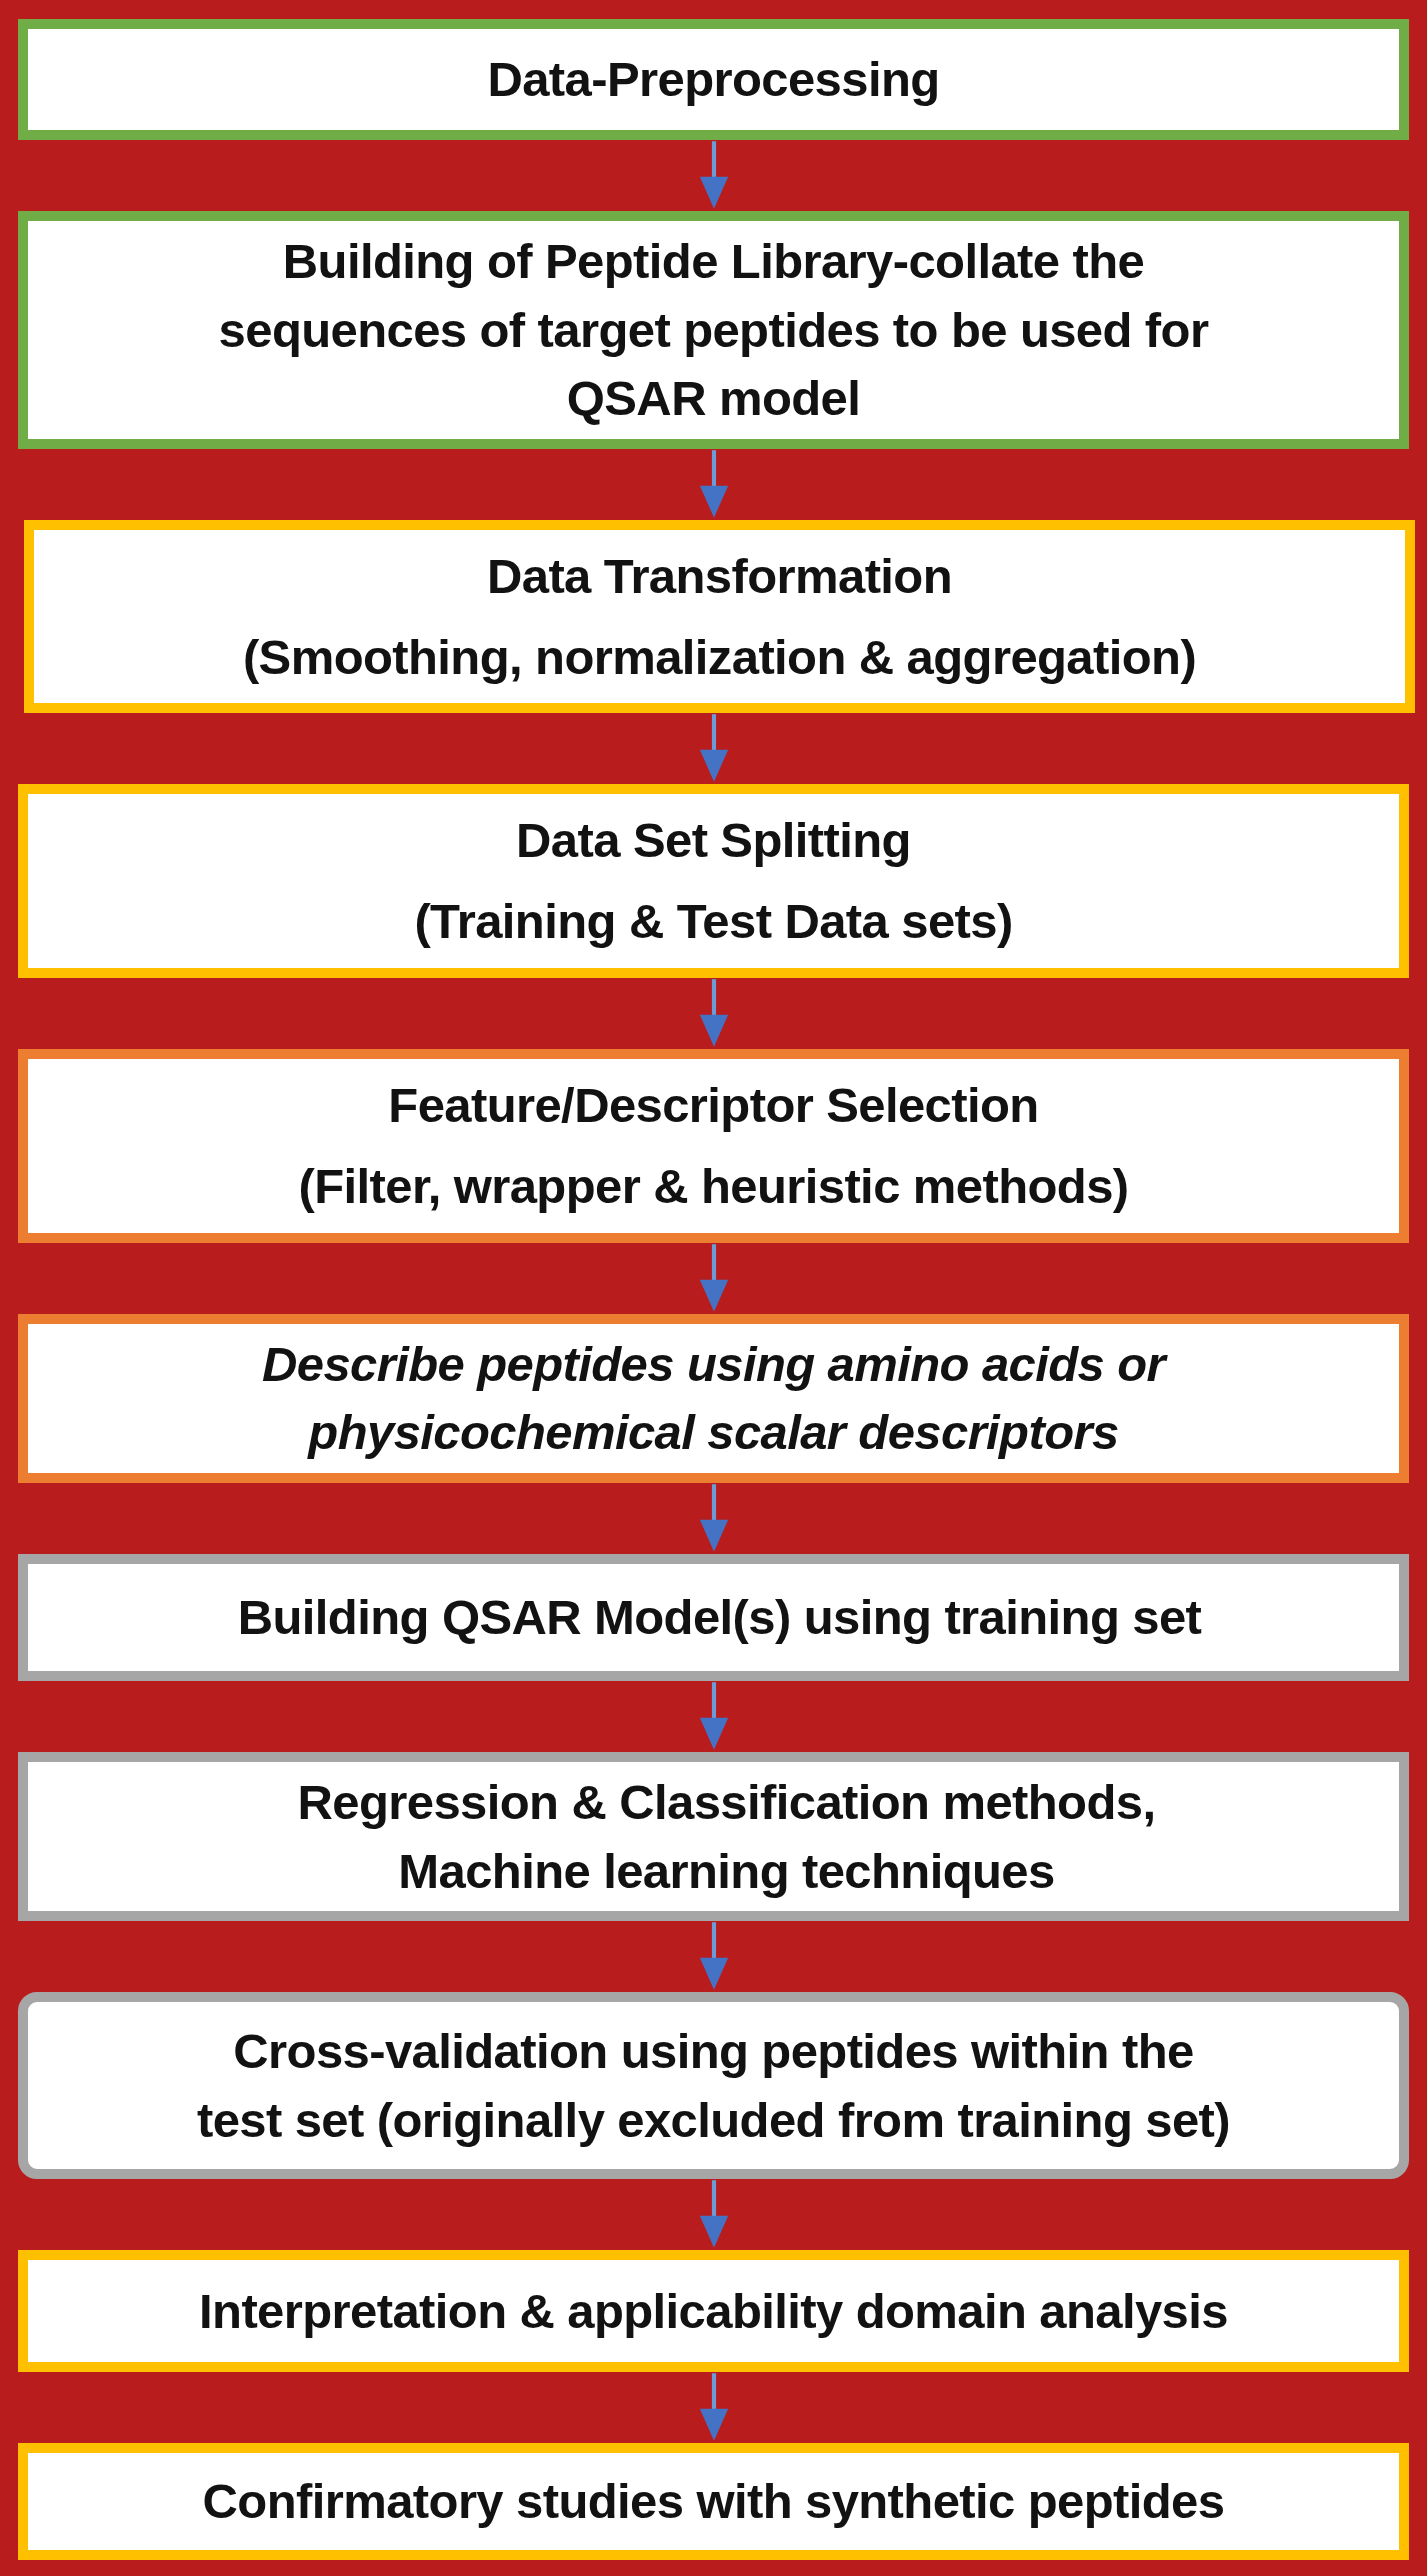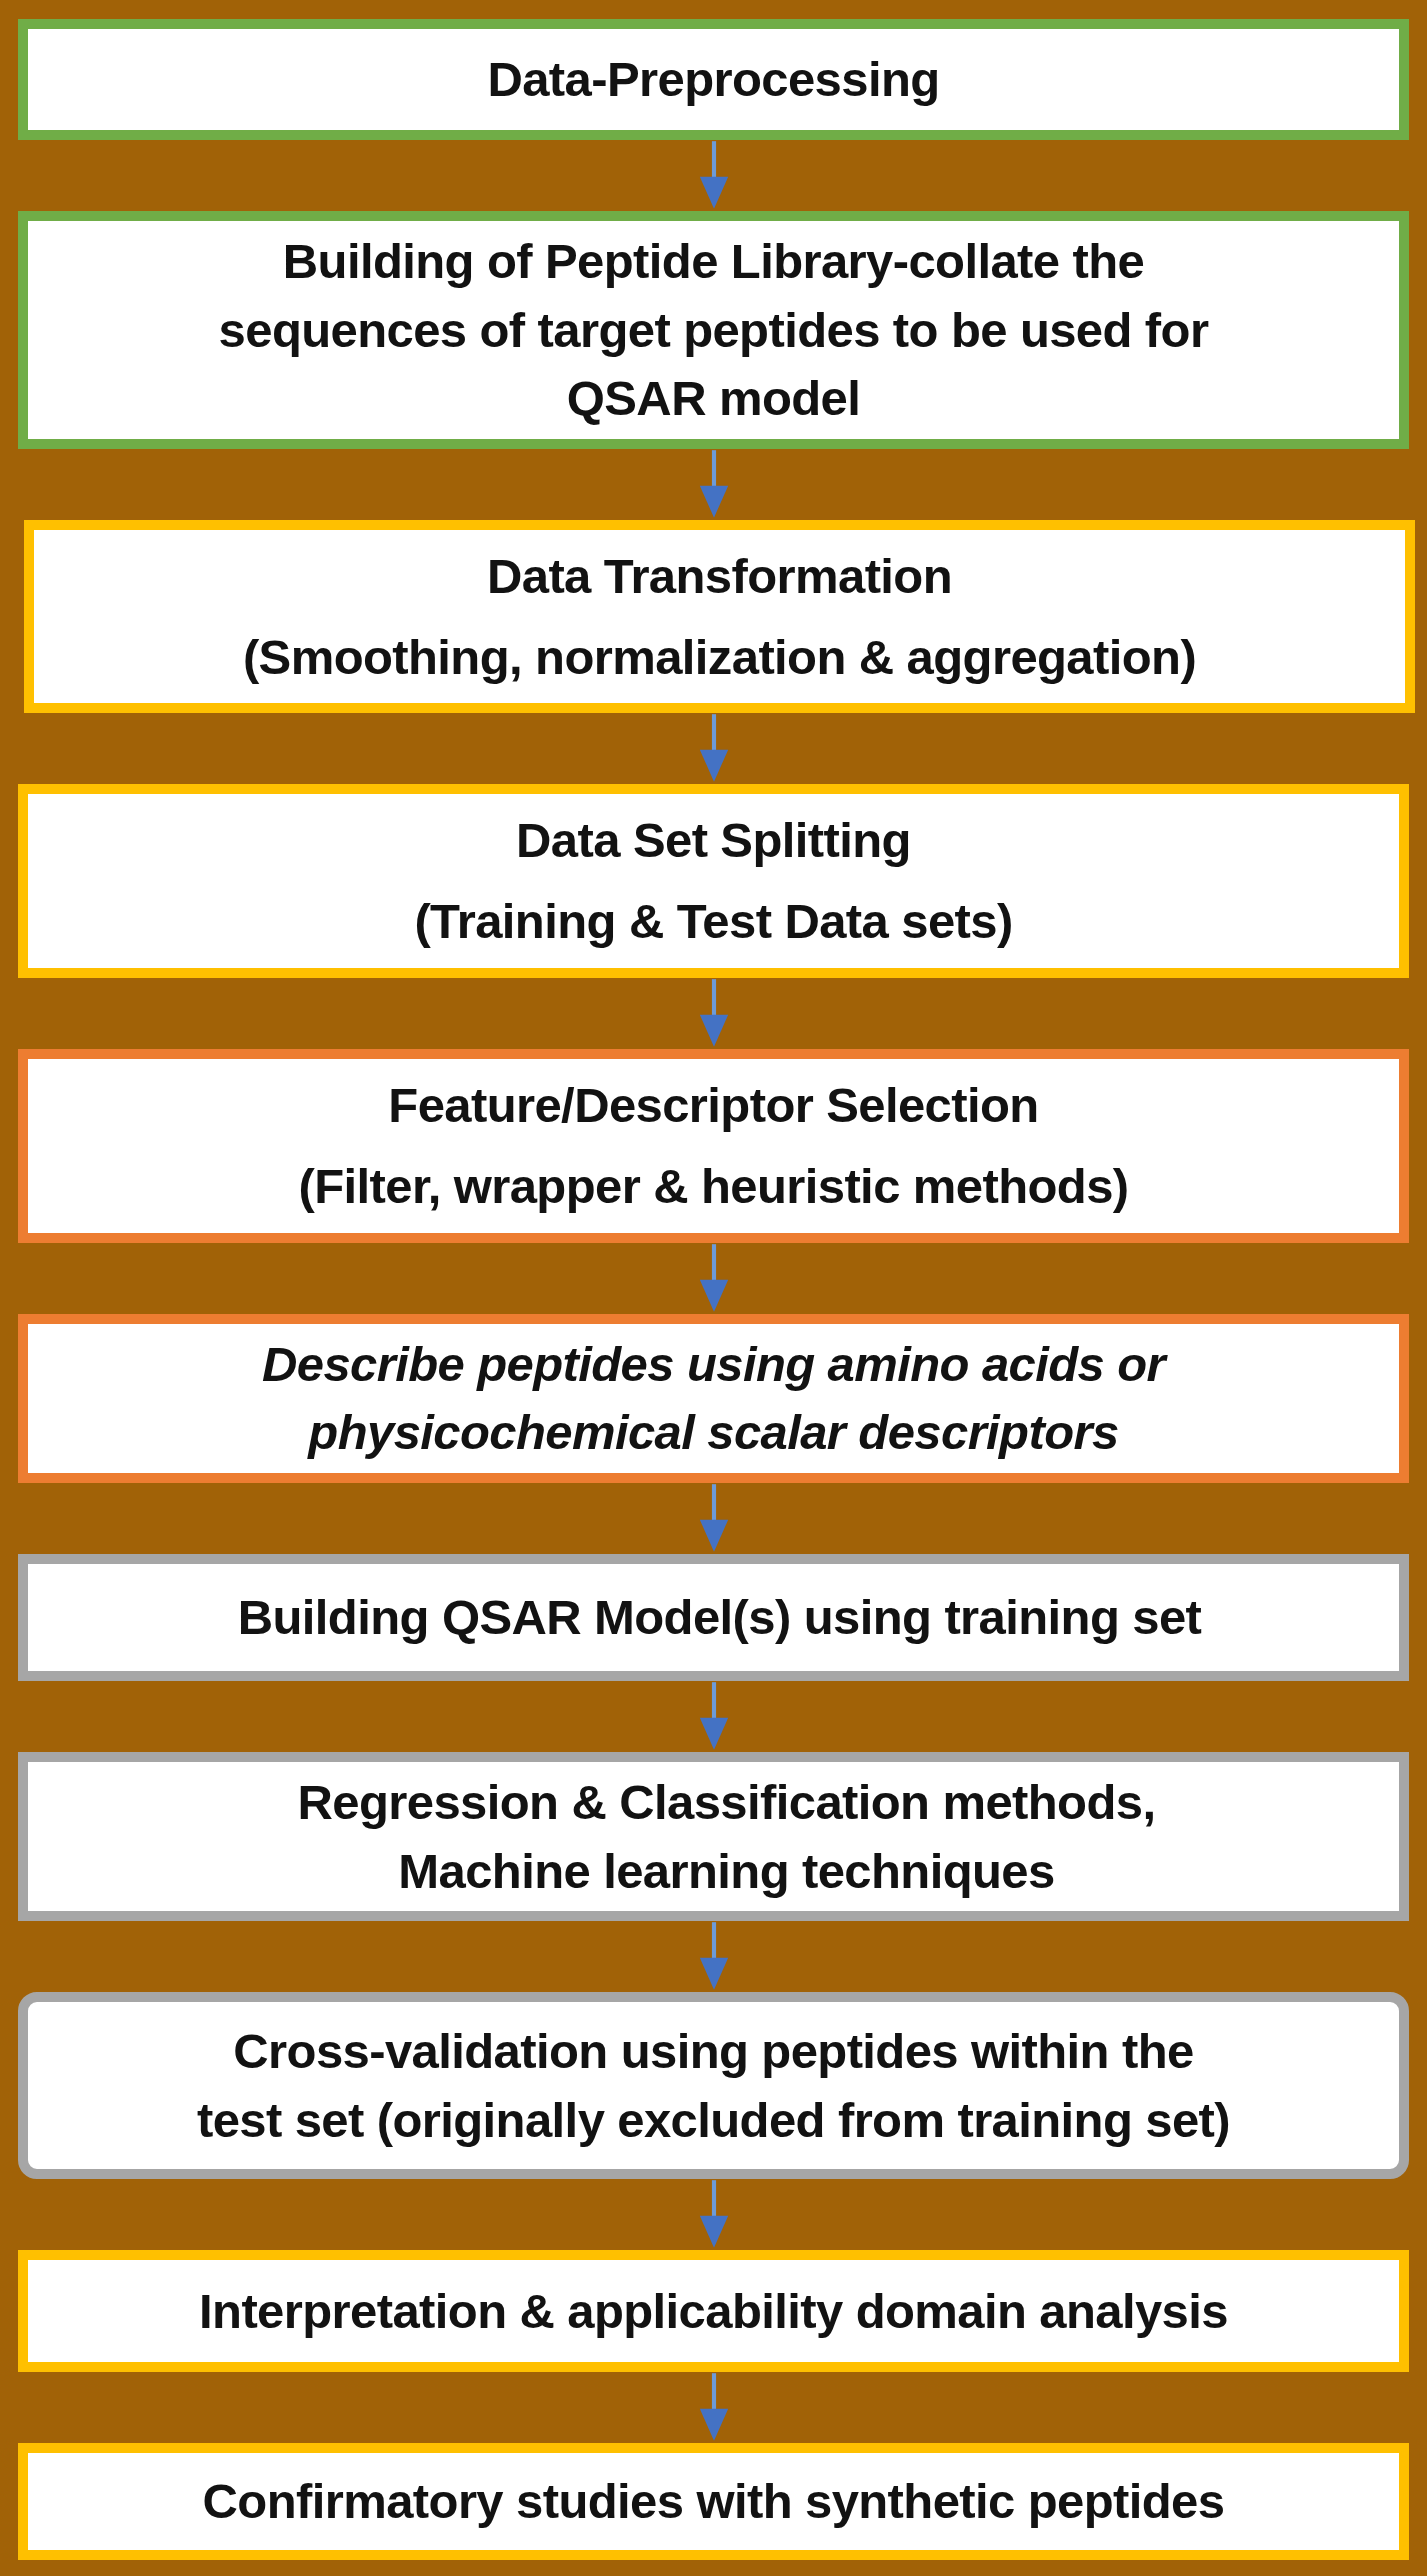--- a/index.html
+++ b/index.html
@@ -5,21 +5,21 @@
   html, body {
     margin: 0;
     padding: 0;
     background: #ffffff;
     font-family: "Liberation Sans", sans-serif;
   }
   .canvas {
     position: relative;
     width: 1427px;
     min-height: 2576px;
-    background: #a16207;
+    background: #b91c1c;
     box-sizing: border-box;
     padding-top: 19px;
     display: flex;
     flex-direction: column;
     align-items: center;
   }
   .box {
     box-sizing: border-box;
     width: 1391px;
     background: #ffffff;

